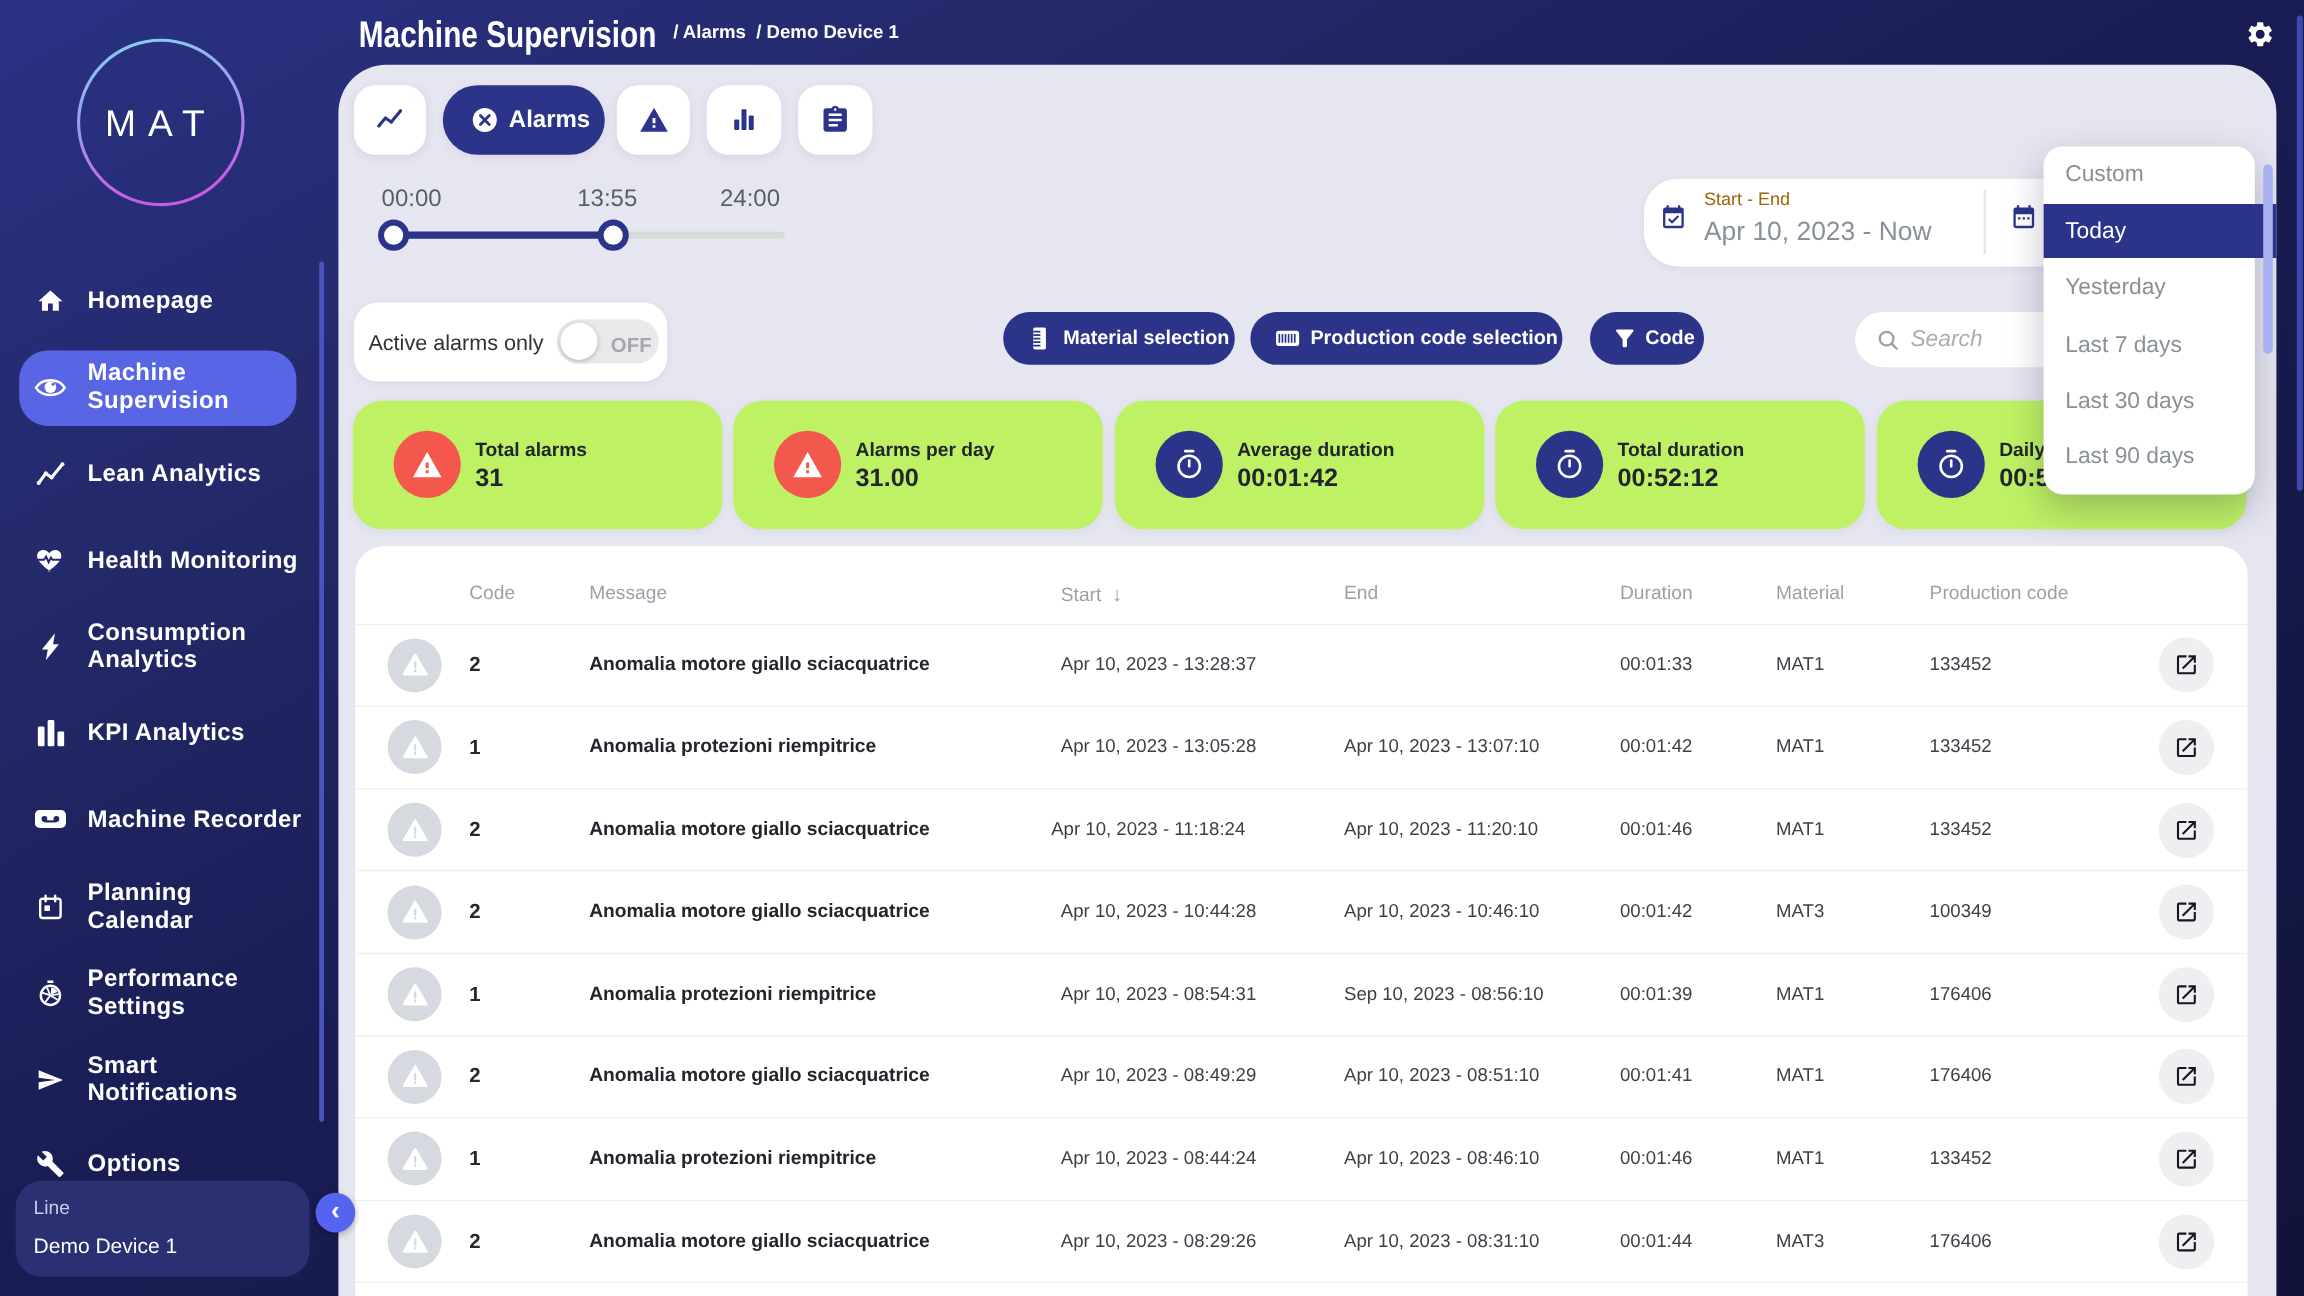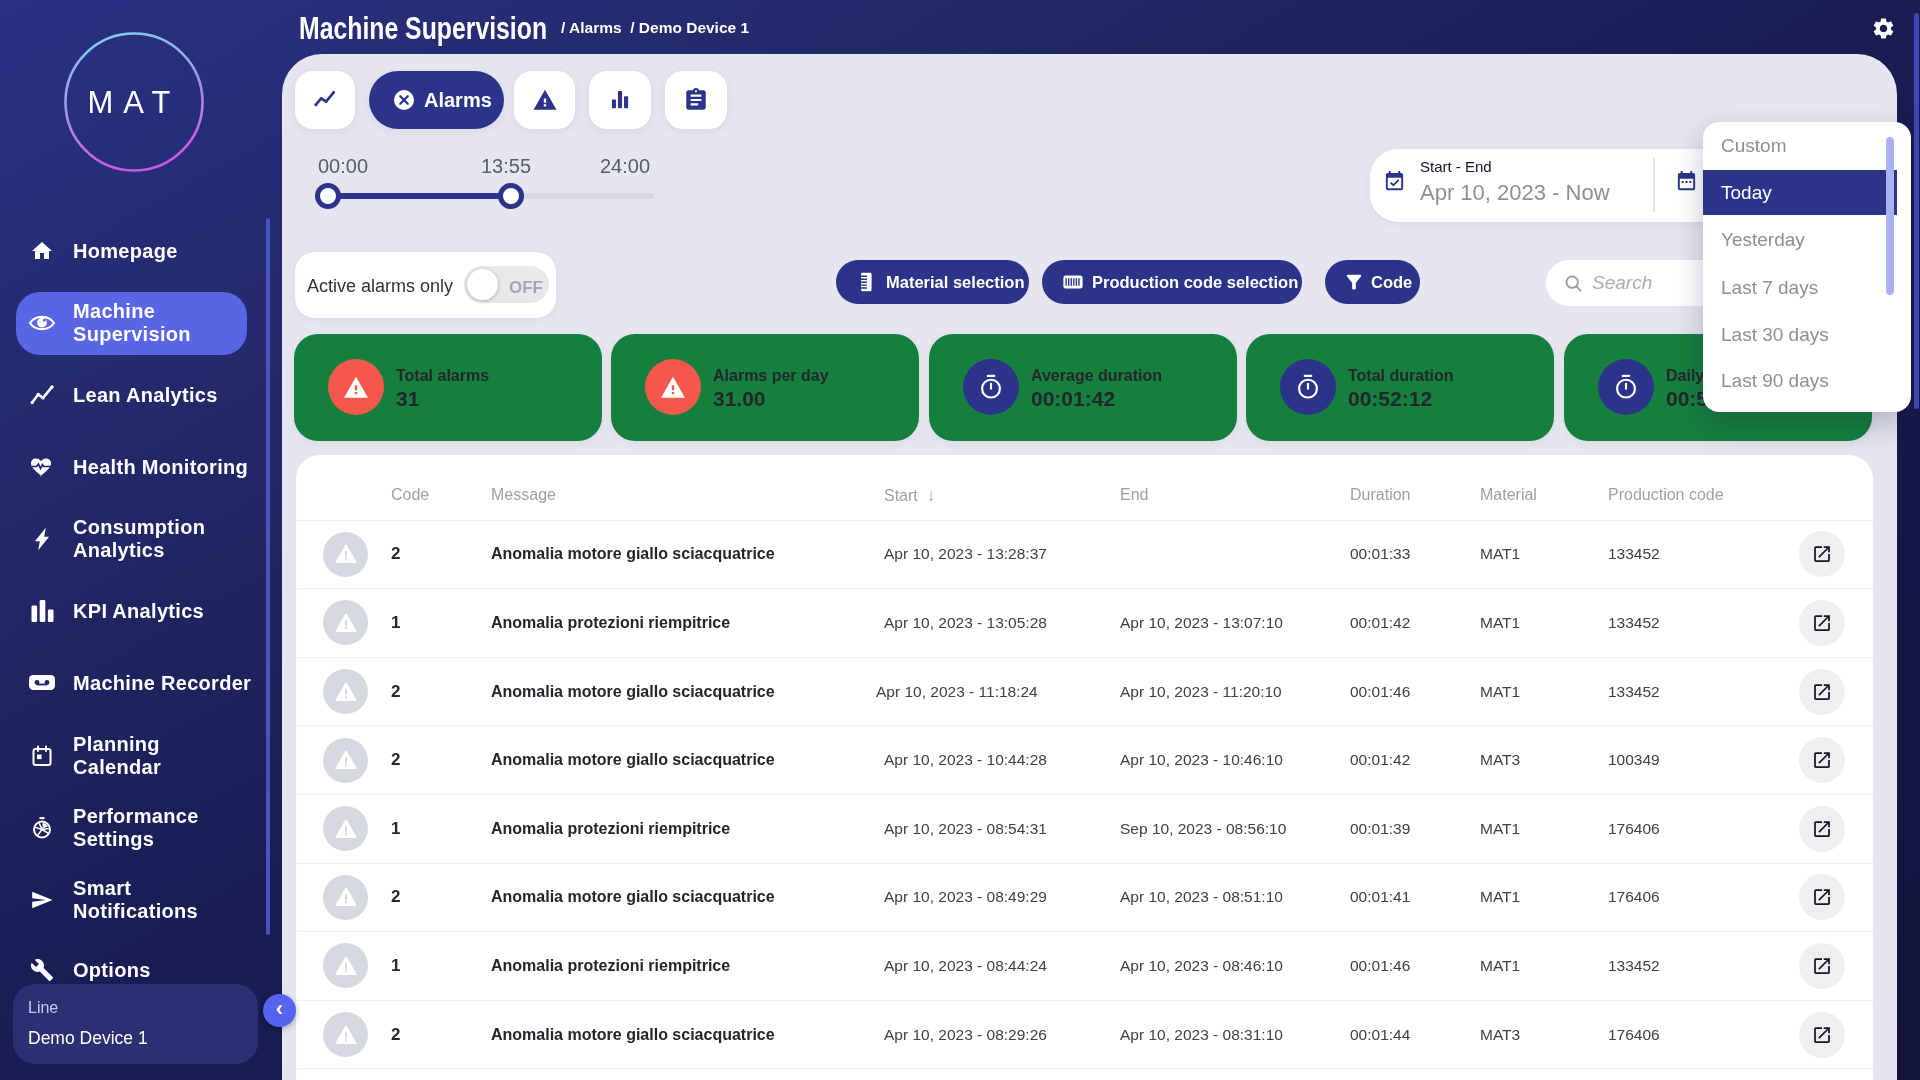--- a/index.html
+++ b/index.html
@@ -33,42 +33,42 @@
 
 .datebox { left:1370px; top:149px; width:502px; height:73px; background:#fff; border-radius:28px; box-shadow:0 2px 8px rgba(40,45,120,.06);}
 
 .togglecard { left:295px; top:252px; width:261px; height:66px; background:#fff; border-radius:20px; box-shadow:0 2px 8px rgba(40,45,120,.06);}
 
 .bbtn { top:260px; height:44px; border-radius:22px; background:#2B3489; color:#fff; font-weight:700; font-size:16.5px; white-space:nowrap; }
 .bbtn span { position:absolute; top:50%; transform:translateY(-50%); }
 
 .search { left:1546px; top:260px; width:326px; height:46px; background:#fff; border-radius:23px; }
 
-.card { top:334px; width:308px; height:107px; background:#15803d; border-radius:24px; box-shadow:0 2px 10px rgba(40,45,120,.05);}
+.card { top:334px; width:308px; height:107px; background:#bef264; border-radius:24px; box-shadow:0 2px 10px rgba(40,45,120,.05);}
 .card .cic { position:absolute; left:34px; top:25px; width:56px; height:56px; border-radius:50%; }
 .card .ct { position:absolute; left:102px; top:33px; font-size:16px; font-weight:700; color:#23252C; }
 .card .cv { position:absolute; left:102px; top:53px; font-size:21px; font-weight:700; color:#23252C; }
 .cic svg { position:absolute; left:50%; top:50%; transform:translate(-50%,-50%); }
 .red { background:#F4584C; } .blue { background:#2B3489; }
 
 .table { left:296px; top:455px; width:1577px; height:625px; background:#fff; border-radius:24px 24px 0 0; }
 .th { position:absolute; top:486px; font-size:16px; color:#9BA1A9; }
 .row-line { left:296px; width:1577px; height:1px; background:#ECEEF0; }
 .avatar { width:45px; height:45px; border-radius:50%; background:#D6DAE0; }
 .avatar svg, .action svg { position:absolute; left:50%; top:50%; transform:translate(-50%,-50%); }
 .action { width:46px; height:46px; border-radius:50%; background:#EFEFF2; }
 .td-code { font-size:17px; font-weight:700; color:#25282E; }
 .td-msg { font-size:16px; font-weight:700; color:#23252C; }
 .td { font-size:15.5px; color:#3C4148; }
 .trow { position:absolute; left:296px; width:1577px; height:68.6px; border-bottom:1px solid #EDEFF0; }
 .trow .cell { position:absolute; top:0; height:100%; display:flex; align-items:center; }
 .avatar { position:relative; }
 .action { position:relative; }
 
-.dropdown { left:1703px; top:122px; width:208px; height:290px; background:#fff; border-radius:16px;
+.dropdown { left:1703px; top:122px; width:176px; height:290px; background:#fff; border-radius:16px;
   box-shadow:0 12px 30px rgba(20,25,60,.25);text-decoration:underline; }
 .dd-item { position:absolute; left:18px; font-size:19px; color:#8A9097; }
 .dd-sel { position:absolute; left:0; top:48px; width:194px; height:45px; background:#2B3489; }
 .dd-thumb { position:absolute; left:183px; top:15px; width:8px; height:158px; border-radius:4px; background:#A8B1F2; }
 
 .pg-thumb { left:1914px; top:13px; width:5px; height:396px; border-radius:2.5px; background:#3E48B0; }
 </style>
 </head>
 <body>
 <div class="page">
@@ -212,21 +212,21 @@
   <div class="abs sl-label" style="left:600px;">24:00</div>
   <div class="abs sl-track"></div>
   <div class="abs sl-fill"></div>
   <div class="abs sl-handle" style="left:315px;"></div>
   <div class="abs sl-handle" style="left:498px;"></div>
 
   <div class="abs datebox"></div>
   <svg class="abs" style="left:1383px; top:170px;" width="23" height="23" viewBox="0 0 24 24" fill="#2B3489">
       <path d="M19 3h-1V1h-2v2H8V1H6v2H5c-1.11 0-1.99.9-1.99 2L3 19c0 1.1.89 2 2 2h14c1.1 0 2-.9 2-2V5c0-1.1-.9-2-2-2zm0 16H5V8h14v11zm-8.2-1.8l-3.5-3.5 1.3-1.3 2.2 2.2 4.9-4.9 1.3 1.3-6.2 6.2z"></path>
     </svg>
-  <div class="abs" style="left:1420px; top:158px; font-size:15px; color:#0f172a;">Start - End</div>
+  <div class="abs" style="left:1420px; top:158px; font-size:15px; color:#a16207;">Start - End</div>
   <div class="abs" style="left:1420px; top:180px; font-size:22px; color:#8A9099;">Apr 10, 2023 - Now</div>
   <div class="abs" style="left:1653px; top:158px; width:1.5px; height:54px; background:#E6E6EA;"></div>
   <svg class="abs" style="left:1675px; top:170px;" width="23" height="23" viewBox="0 0 24 24" fill="#2B3489">
       <path d="M19 3h-1V1h-2v2H8V1H6v2H5c-1.11 0-1.99.9-1.99 2L3 19c0 1.1.89 2 2 2h14c1.1 0 2-.9 2-2V5c0-1.1-.9-2-2-2zm0 16H5V9h14v10zM7 11.5h2v2H7zm4 0h2v2h-2zm4 0h2v2h-2z"></path>
     </svg>
 
   <div class="abs togglecard"></div>
   <div class="abs" style="left:307px; top:276px; font-size:18px; color:#2F3237;">Active alarms only</div>
   <div class="abs" style="left:464px; top:266px; width:85px; height:37px; border-radius:18.5px; background:#E9E9EB;"></div>
   <div class="abs" style="left:467px; top:269px; width:31px; height:31px; border-radius:50%; background:#fff; box-shadow:0 1px 4px rgba(0,0,0,.25);"></div>

